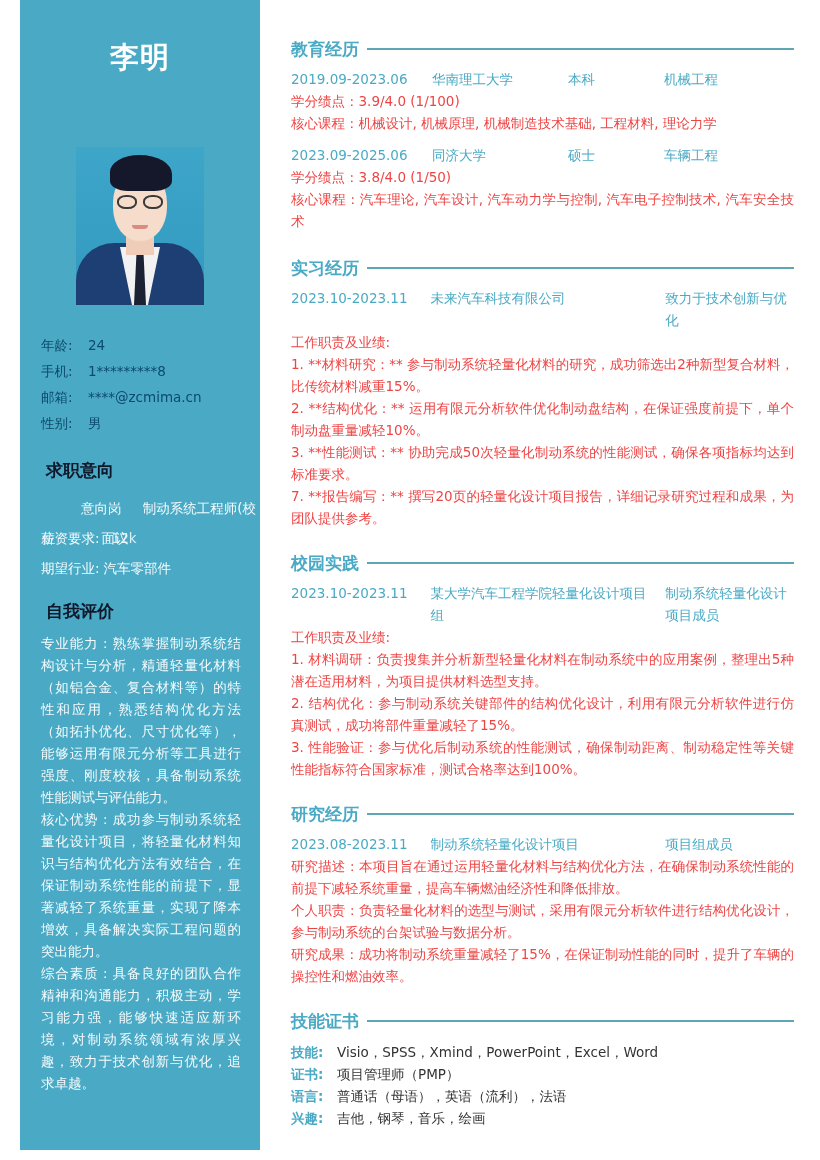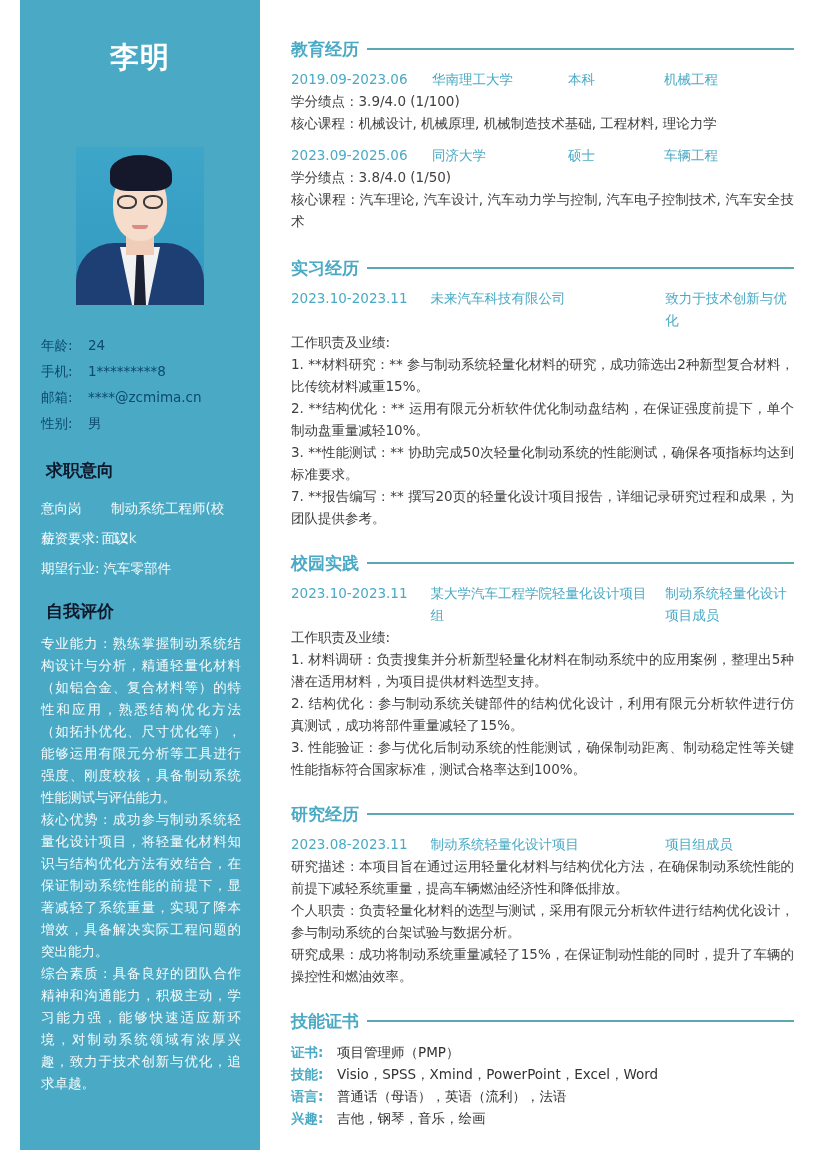--- a/index.html
+++ b/index.html
@@ -58,21 +58,21 @@
   .info { position: absolute; left: 21px; top: 334px; width: 210px; }
   .info-row { height: 26px; font-size: 13.5px; line-height: 22px; display: flex; color: #0c4a6e; }
   .info-row .lbl { width: 47px; }
 
   .side-title {
     position: absolute; left: 26px; font-size: 17px; font-weight: bold; color: #0f172a;
   }
   .intent { position: absolute; left: 21px; top: 497px; width: 215px; font-size: 13.5px; color: #f4fbfd; }
   .intent-row { height: 30px; line-height: 22px; display: flex; white-space: nowrap; overflow: hidden; }
   .intent-row .lbl { margin-right: 4px; }
-  .intent-row .lbl.wide { width: 66px; }
+  .intent-row .lbl.wide { width: 66px; margin-left: 40px; }
   .overlap { position: relative; display: inline-block; }
   .overlap .ghost { position: absolute; left: 1px; top: 0; opacity: 0.85; }
 
   .self-eval {
     position: absolute; left: 21px; top: 632px; width: 200px;
     font-size: 13.5px; line-height: 22px; color: #f4fbfd; text-align: justify;
   }
 
   
   .main { position: absolute; left: 291px; top: 0; width: 503px; }
@@ -80,21 +80,21 @@
   .sec-head { display: flex; align-items: center; height: 26px; }
   .sec-head .t { font-size: 17px; font-weight: bold; color: #4aaac5; white-space: nowrap; }
   .sec-head .line { flex: 1; height: 2px; background: #5fa6b5; margin-left: 8px; }
 
   .meta-row { display: flex; font-size: 13.5px; line-height: 22px; color: #4aaac5; }
   .meta-row .c1 { width: 141px; }
   .meta-row .c2 { width: 136px; }
   .meta-row .c3 { width: 96px; }
   .meta-row .c2w { width: 237px; padding-right: 6px; }
   .meta-row .c3w { width: 130px; }
-  .text { font-size: 13.5px; line-height: 22px; color: #404040; text-align: justify; }
+  .text { font-size: 13.5px; line-height: 22px; color: #ef4444; text-align: justify; }
 
   .skill-row { display: flex; font-size: 13.5px; line-height: 22px; }
   .skill-row .k { color: #4aaac5; font-weight: bold; width: 46px; }
   .skill-row .v { color: #333333; }
 </style>
 </head>
 <body>
 
 <aside class="sidebar">
   <div class="name">李明</div>
@@ -239,28 +239,28 @@
     <div class="text">研究成果：成功将制动系统重量减轻了15%，在保证制动性能的同时，提升了车辆的操控性和燃油效率。</div>
   </section>
 
   <section class="section" style="top:1008px;">
     <div class="sec-head">
       <span class="t">技能证书</span>
       <span class="line"></span>
     </div>
     <div style="margin-top:7px;">
       <div class="skill-row">
+        <span class="k">技能:</span>
+        <span class="v">Visio，SPSS，Xmind，PowerPoint，Excel，Word</span>
+      </div>
+      <div class="skill-row">
         <span class="k">证书:</span>
         <span class="v">项目管理师（PMP）</span>
       </div>
       <div class="skill-row">
-        <span class="k">技能:</span>
-        <span class="v">Visio，SPSS，Xmind，PowerPoint，Excel，Word</span>
-      </div>
-      <div class="skill-row">
         <span class="k">语言:</span>
         <span class="v">普通话（母语），英语（流利），法语</span>
       </div>
       <div class="skill-row">
         <span class="k">兴趣:</span>
         <span class="v">吉他，钢琴，音乐，绘画</span>
       </div>
     </div>
   </section>
 </main>

